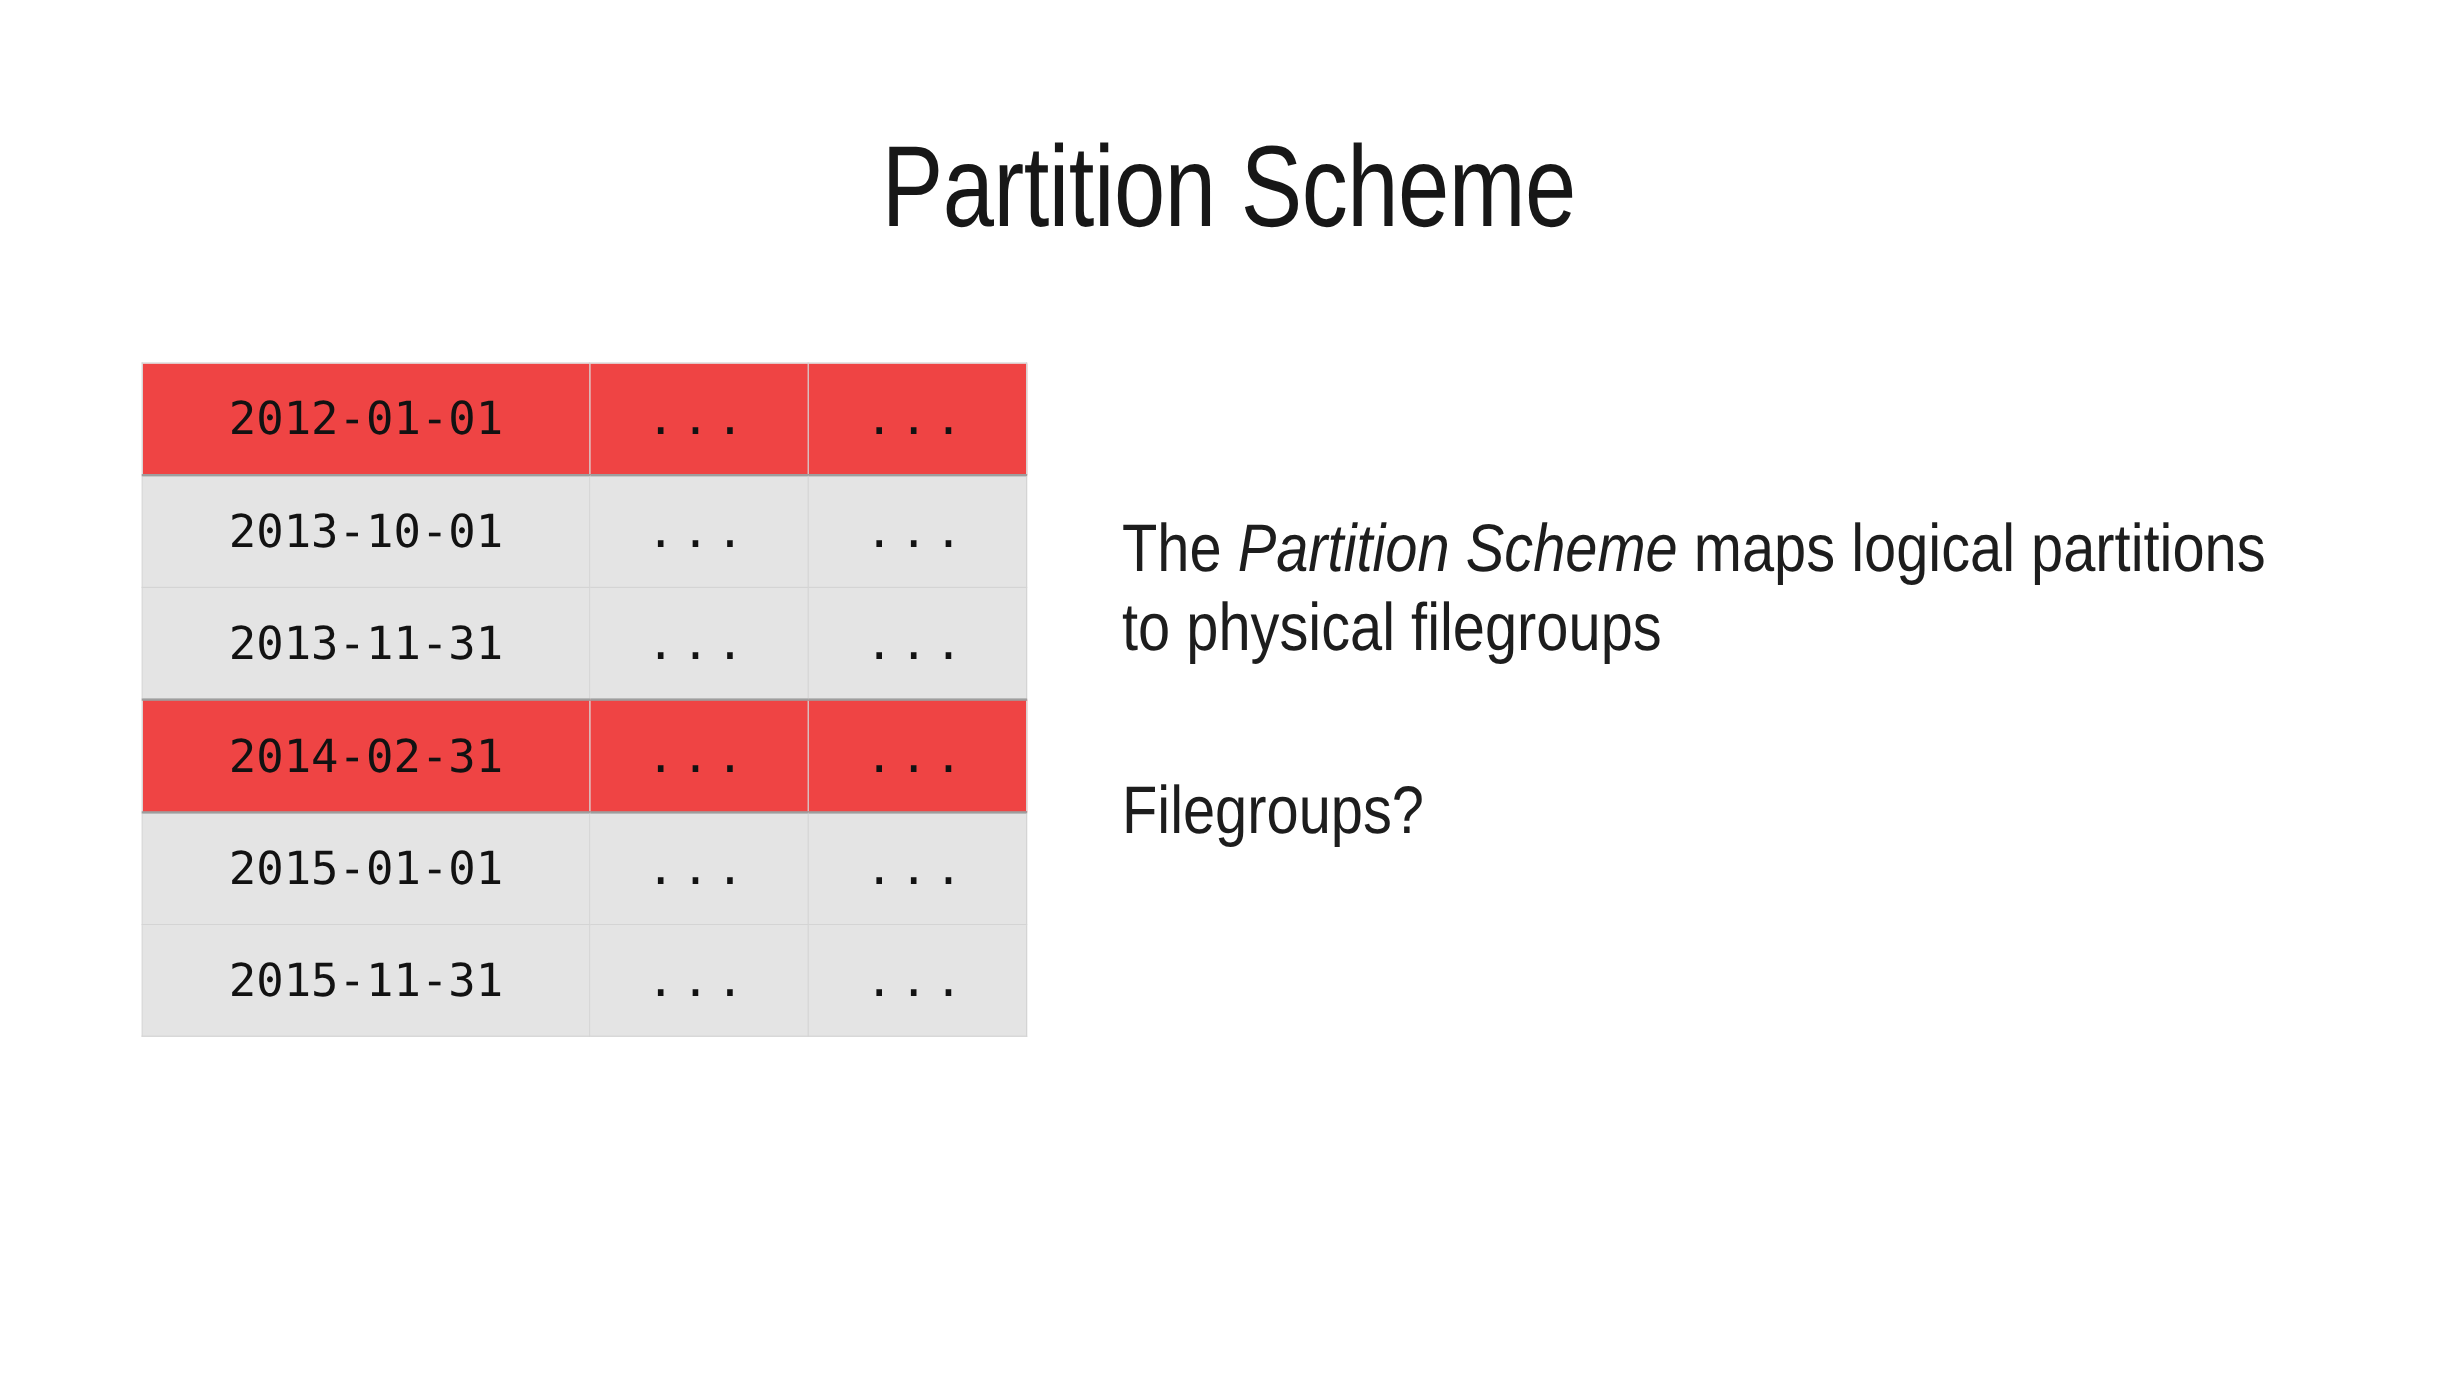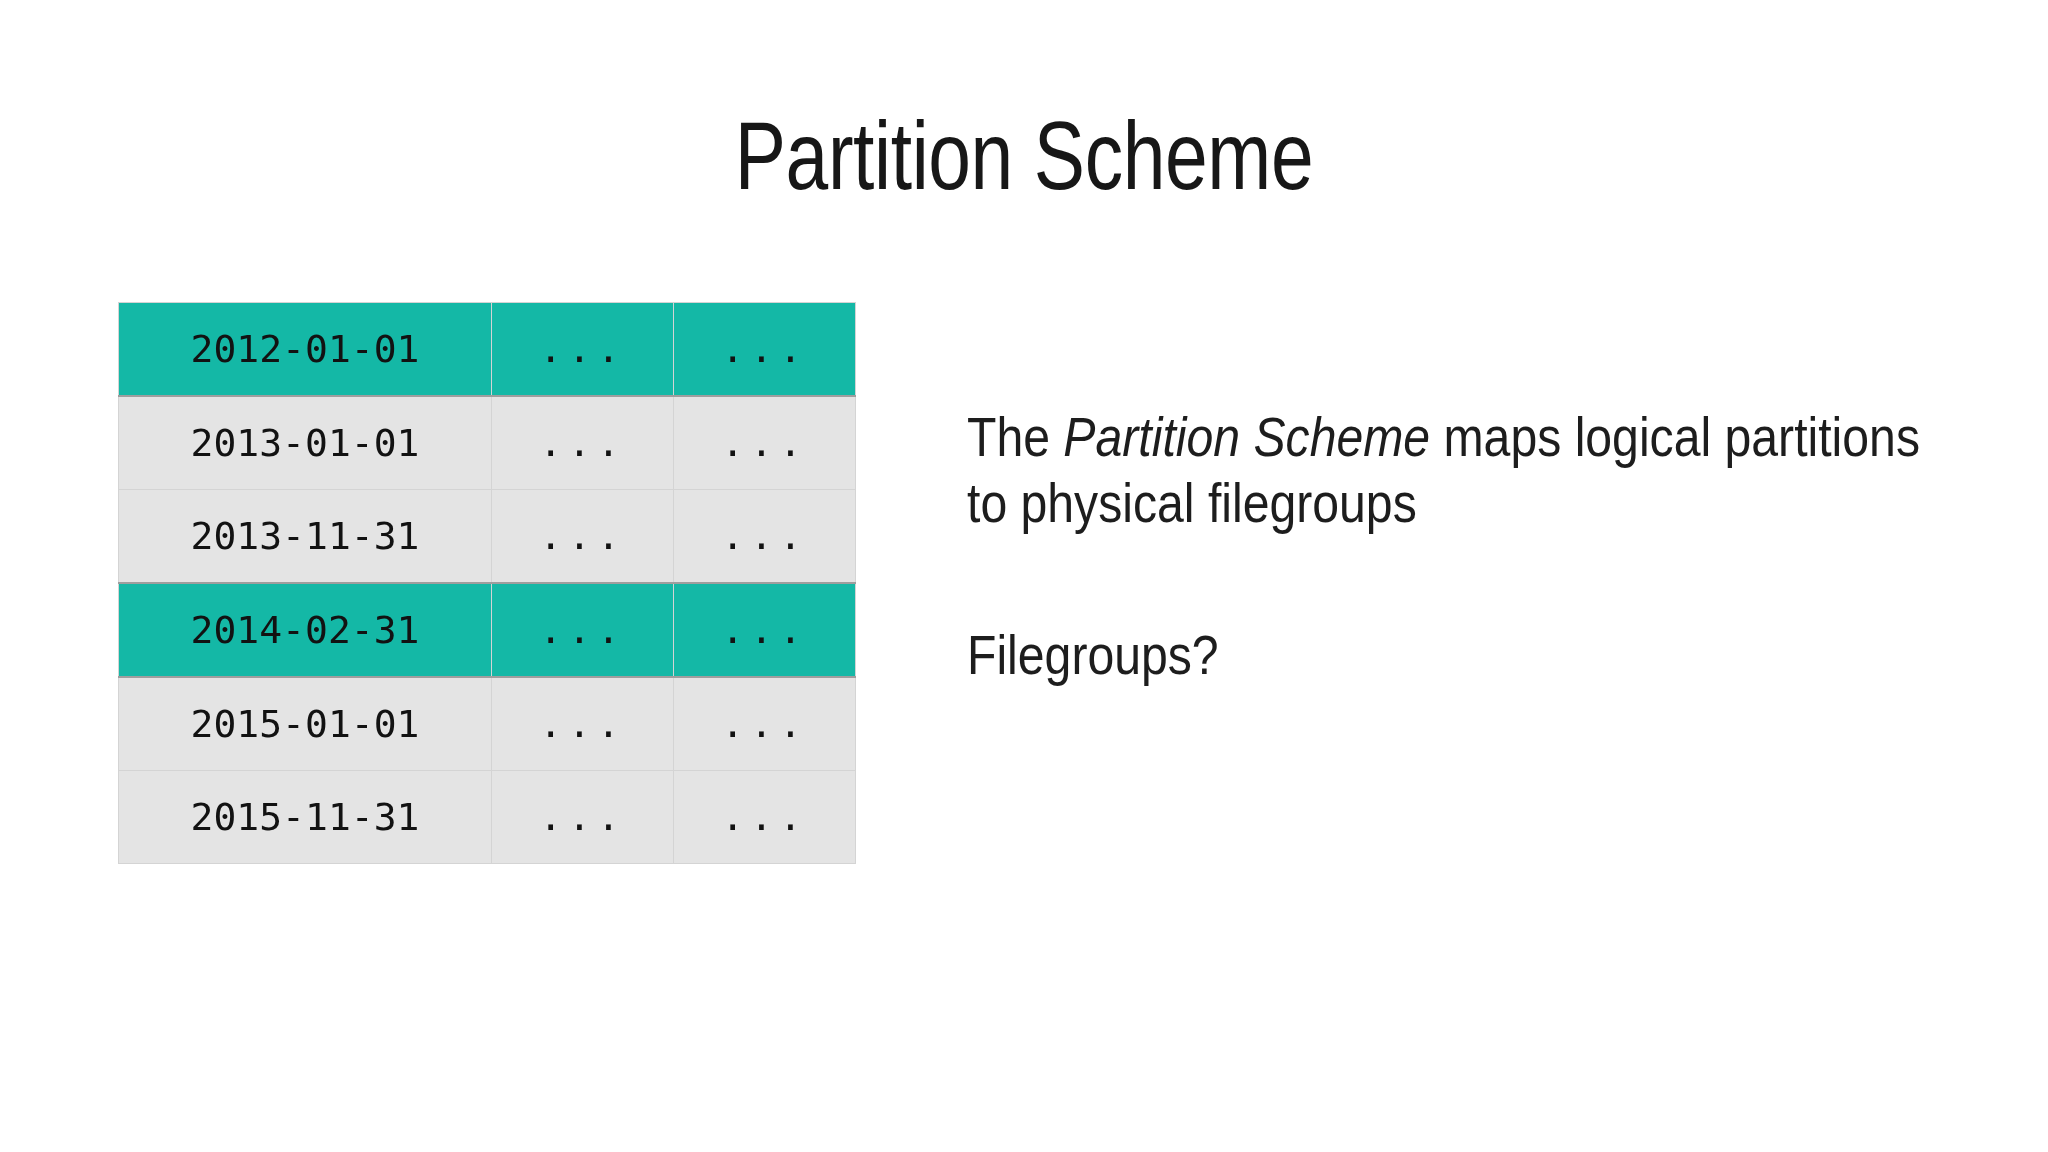--- a/index.html
+++ b/index.html
@@ -48,21 +48,21 @@
     table-layout: fixed;
   }
   .partition-table td {
     border: 1px solid #d4d4d4;
     padding: 0;
     height: 92px;
     vertical-align: middle;
     font-family: "DejaVu Sans Mono", monospace;
     font-size: 38px;
     color: #121212;
-    background: #14b8a6;
+    background: #ef4444;
   }
   .col-date {
     width: 372px;
     text-align: center;
     letter-spacing: 0px;
   }
   .col-dots {
     width: 181px;
     text-align: center;
     font-size: 40px;
@@ -77,23 +77,22 @@
     border-top: 2px solid #9e9e9e;
   }
   .partition-table tr.group-bottom td {
     border-bottom: 2px solid #9e9e9e;
   }
 
   
   .body-col {
     position: absolute;
     left: 935px;
-    top: 348px;
+    top: 368px;
     width: 1010px;
-    margin-left: 32px;
   }
   .body-para {
     font-size: 56px;
     font-weight: 300;
     line-height: 1.18;
     color: #1d1d1d;
     transform: scaleX(0.86);
     transform-origin: left top;
     width: 1170px;
   }
@@ -134,21 +133,21 @@
   <div class="slide-title">Partition Scheme</div>
 
   <table class="partition-table">
     <tbody>
       <tr>
         <td class="col-date">2012-01-01</td>
         <td class="col-dots">...</td>
         <td class="col-dots">...</td>
       </tr>
       <tr class="shaded group-top">
-        <td class="col-date">2013-01-01</td>
+        <td class="col-date">2013-10-01</td>
         <td class="col-dots">...</td>
         <td class="col-dots">...</td>
       </tr>
       <tr class="shaded group-bottom">
         <td class="col-date">2013-11-31</td>
         <td class="col-dots">...</td>
         <td class="col-dots">...</td>
       </tr>
       <tr>
         <td class="col-date">2014-02-31</td>

